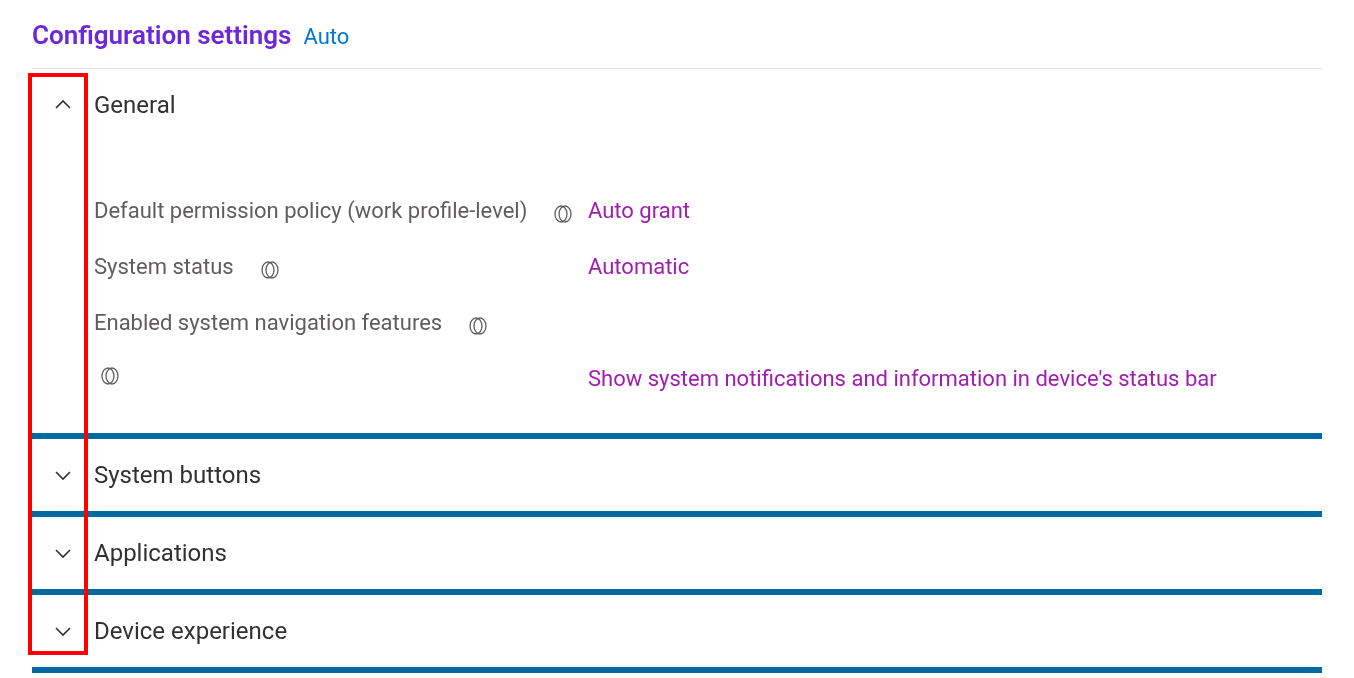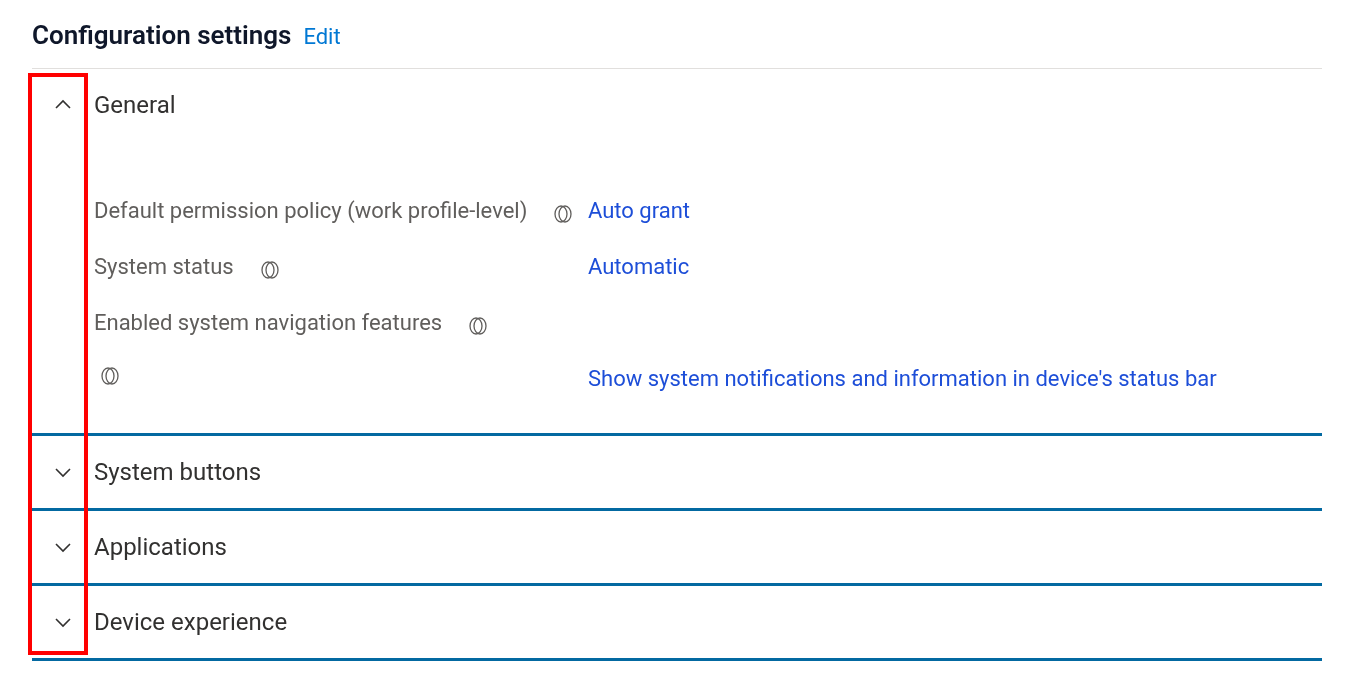--- a/index.html
+++ b/index.html
@@ -15,21 +15,21 @@
     }
     .header-row {
       display: flex;
       align-items: baseline;
       gap: 12px;
       padding-bottom: 18px;
     }
     .page-title {
       font-size: 26px;
       font-weight: 600;
-      color: #0f172a;
+      color: #6d28d9;
     }
     .edit-link {
       font-size: 22px;
       color: #0078d4;
       text-decoration: none;
       font-weight: 400;
     }
     .divider {
       border: none;
       border-top: 1px solid #e1dfdd;
@@ -41,21 +41,21 @@
     .highlight-box {
       position: absolute;
       left: -4px;
       top: 4px;
       width: 60px;
       height: 582px;
       border: 4px solid #ff0000;
       pointer-events: none;
     }
     .section {
-      border-bottom: 3px solid #0369a1;
+      border-bottom: 6px solid #0369a1;
     }
     .section-header {
       display: flex;
       align-items: center;
       height: 72px;
       cursor: pointer;
     }
     .chevron-cell {
       width: 62px;
       display: flex;
@@ -86,40 +86,40 @@
       flex-wrap: wrap;
       align-items: center;
       gap: 20px;
     }
     .setting-label-text {
       display: inline;
       max-width: 440px;
     }
     .setting-value {
       flex: 1;
-      color: #1d4ed8;
+      color: #a21caf;
       font-size: 22px;
       line-height: 1.45;
     }
     .info-icon {
       display: inline-flex;
       position: relative;
       top: 3px;
       margin-left: 6px;
     }
     svg { display: block; }
   </style>
 </head>
 <body>
 
 <div class="page">
 
   <div class="header-row">
     <span class="page-title">Configuration settings</span>
-    <a href="#" class="edit-link">Edit</a>
+    <a href="#" class="edit-link">Auto</a>
   </div>
 
   <hr class="divider">
 
   <div class="sections">
 
     <div class="highlight-box"></div>
 
     <div class="section">
       <div class="section-header">

